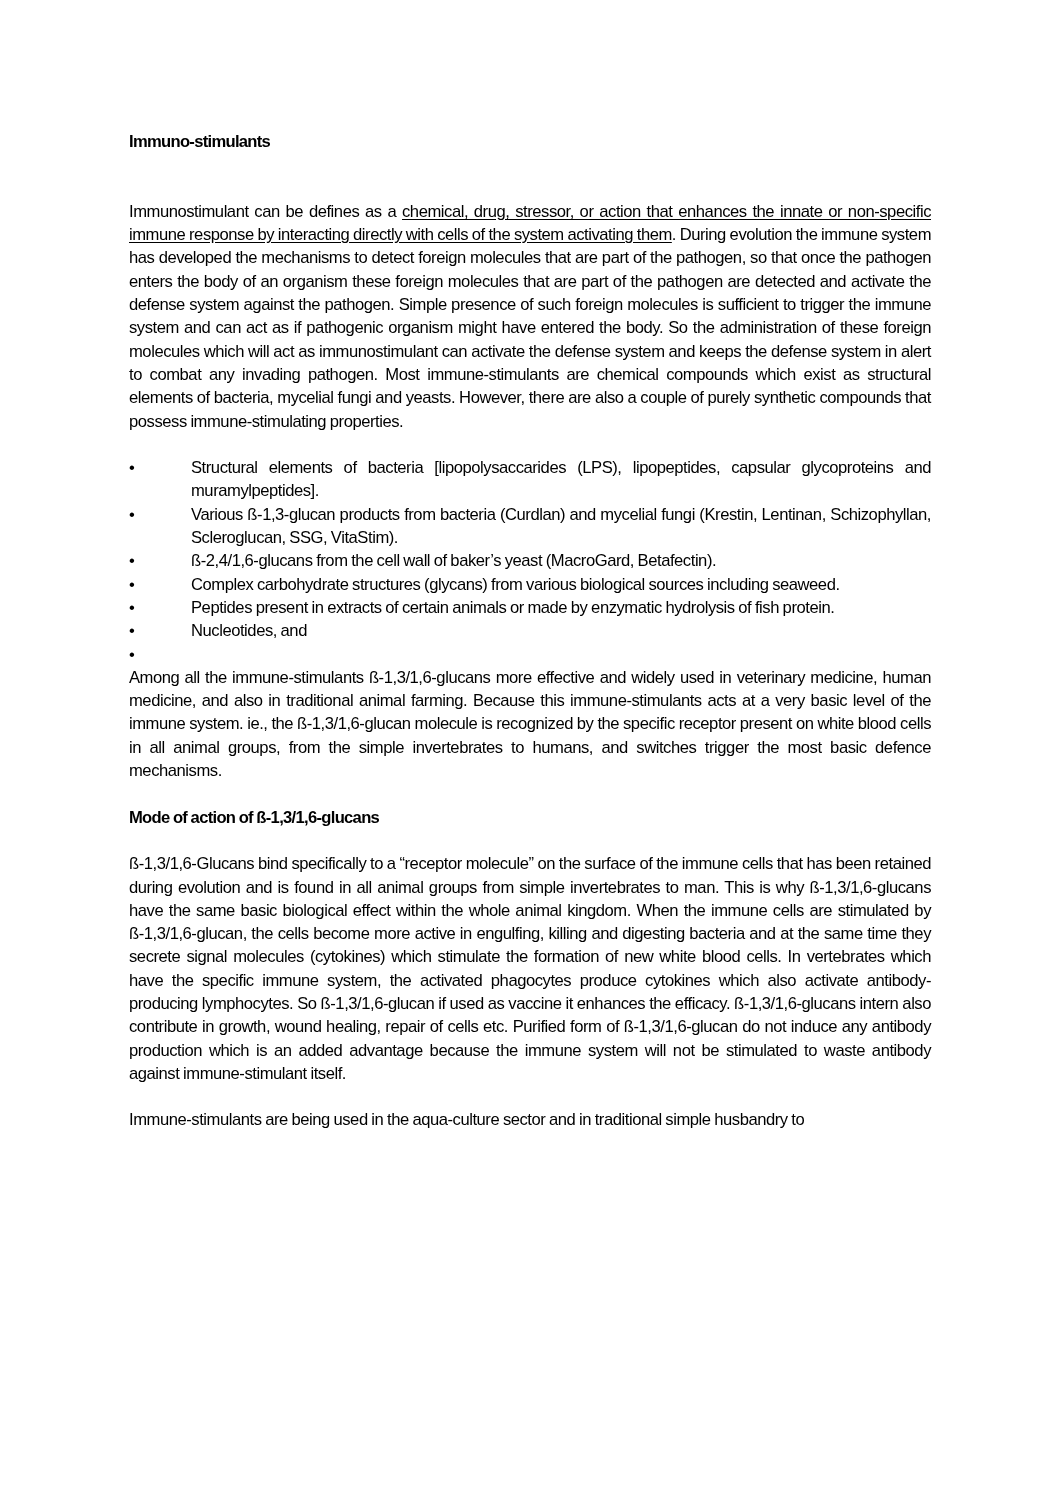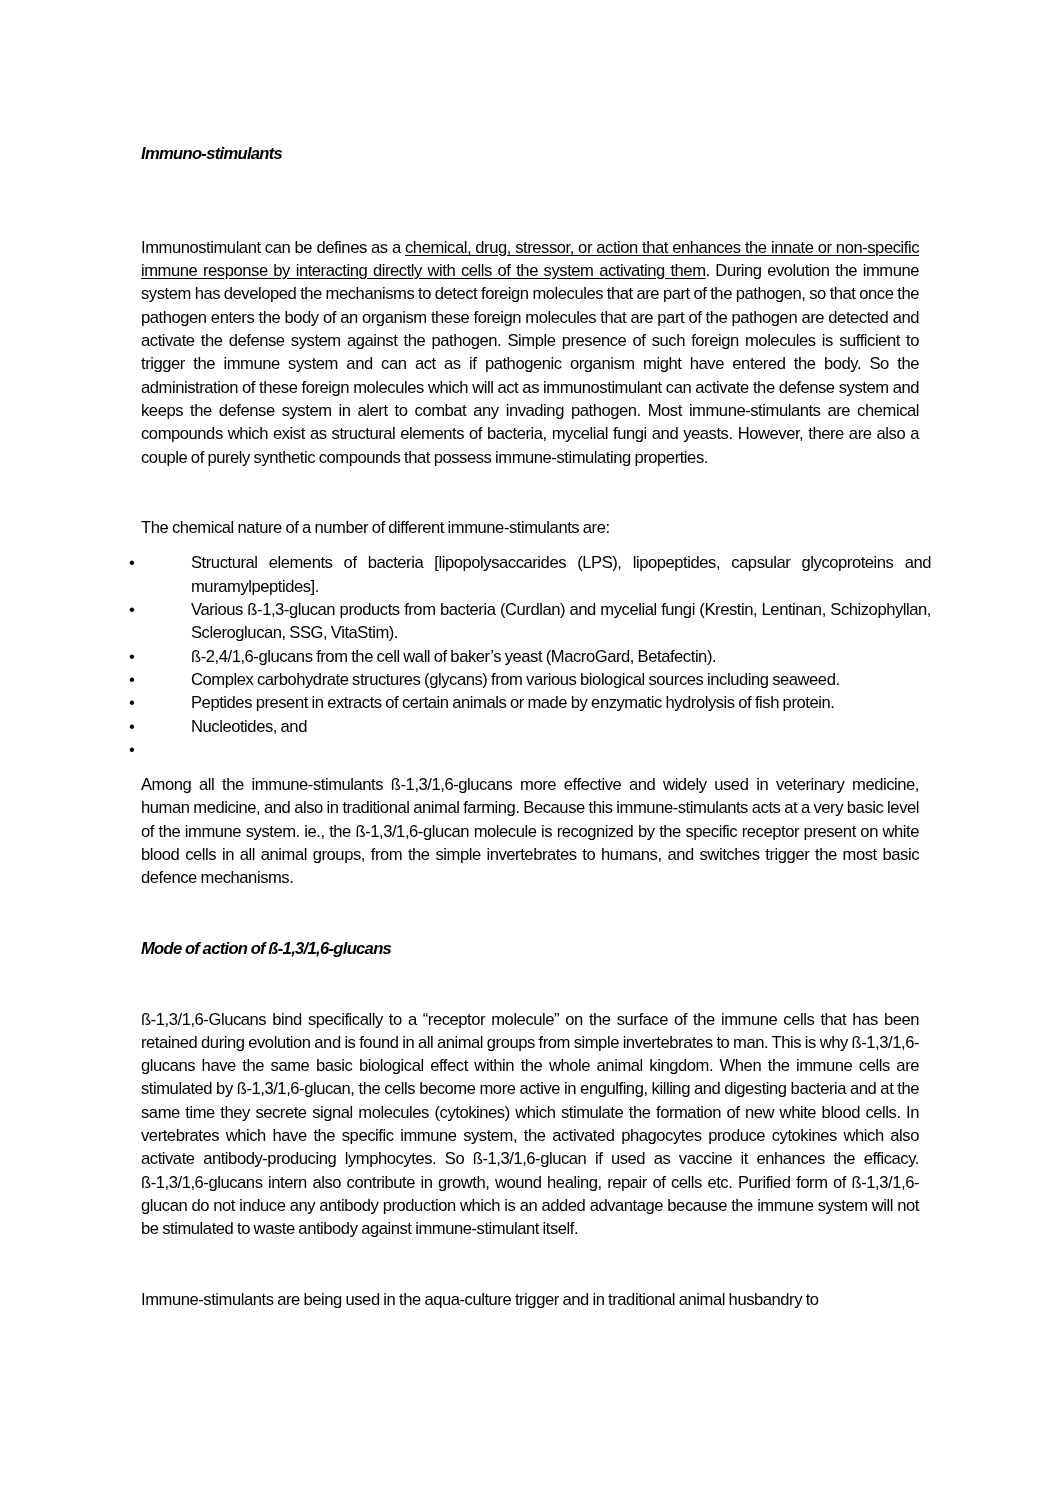--- a/index.html
+++ b/index.html
@@ -1,22 +1,22 @@
 <!DOCTYPE html>
 <html><head>
 <meta charset="utf-8">
 <style>
   html, body { margin: 0; padding: 0; background: #ffffff; }
   body { width: 1058px; height: 1497px; position: relative; overflow: hidden;
          font-family: "Liberation Sans", sans-serif; color: #000; }
   .page { position: absolute; left: 0; top: 0; width: 1058px; height: 1497px; background: #fff; }
   .content { position: absolute; left: 129px; top: 130px; width: 802px;
              font-size: 16.6px; line-height: 23.3px; letter-spacing: -0.45px; word-spacing: -0.5px; }
-  .h { font-weight: bold; margin: 12px; letter-spacing: -0.7px; font-style: italic; }
-  p { margin: 12px; text-align: justify; }
+  .h { font-weight: bold; margin: 0; letter-spacing: -0.7px; }
+  p { margin: 0; text-align: justify; }
   .gap { height: 23.3px; }
   u { text-decoration: underline; text-underline-offset: 2px; }
   ul.bullets { list-style: none; margin: 0; padding: 0; }
   ul.bullets li { position: relative; text-align: justify; }
   ul.bullets li .dot { position: absolute; left: 0; top: 0; }
   ul.bullets li.hang { padding-left: 62px; }
   ul.bullets li.wrap { text-indent: 62px; }
   ul.bullets li.wrap .dot { text-indent: 0; }
 </style>
 </head>
@@ -26,36 +26,35 @@
   <div class="content">
 
     <p class="h">Immuno-stimulants</p>
     <div class="gap"></div>
 
     <div class="gap"></div>
 
     <p><span>Immunostimulant can be defines as a </span><u>chemical, drug, stressor, or action that enhances the innate or non-specific immune response by interacting directly with cells of the system activating them</u><span>. During evolution the immune system has developed the mechanisms to detect foreign molecules that are part of the pathogen, so that once the pathogen enters the body of an organism these foreign molecules that are part of the pathogen are detected and activate the defense system against the pathogen. Simple presence of such foreign molecules is sufficient to trigger the immune system and can act as if pathogenic organism might have entered the body. So the administration of these foreign molecules which will act as immunostimulant can activate the defense system and keeps the defense system in alert to combat any invading pathogen. Most immune-stimulants are chemical compounds which exist as structural elements of bacteria, mycelial fungi and yeasts. However, there are also a couple of purely synthetic compounds that possess immune-stimulating properties.</span></p>
     <div class="gap"></div>
 
-    <p>The chemical nature of a number of different immune-stimulants are:</p>
     <ul class="bullets">
       <li class="hang"><span class="dot">•</span><span>Structural elements of bacteria [lipopolysaccarides (LPS), lipopeptides, capsular glycoproteins and muramylpeptides].</span></li>
       <li class="hang"><span class="dot">•</span><span>Various ß-1,3-glucan products from bacteria (Curdlan) and mycelial fungi (Krestin, Lentinan, Schizophyllan, Scleroglucan, SSG, VitaStim).</span></li>
       <li class="hang"><span class="dot">•</span><span>ß-2,4/1,6-glucans from the cell wall of baker’s yeast (MacroGard, Betafectin).</span></li>
       <li class="wrap"><span class="dot">•</span><span>Complex carbohydrate structures (glycans) from various biological sources including seaweed.</span></li>
       <li class="wrap"><span class="dot">•</span><span>Peptides present in extracts of certain animals or made by enzymatic hydrolysis of fish protein.</span></li>
       <li class="hang"><span class="dot">•</span><span>Nucleotides, and</span></li>
       <li class="hang"><span class="dot">•</span></li>
     </ul>
     <div class="gap"></div>
 
     <p>Among all the immune-stimulants ß-1,3/1,6-glucans more effective and widely used in veterinary medicine, human medicine, and also in traditional animal farming. Because this immune-stimulants acts at a very basic level of the immune system. ie., the ß-1,3/1,6-glucan molecule is recognized by the specific receptor present on white blood cells in all animal groups, from the simple invertebrates to humans, and switches trigger the most basic defence mechanisms.</p>
     <div class="gap"></div>
 
     <p class="h">Mode of action of ß-1,3/1,6-glucans</p>
     <div class="gap"></div>
 
     <p>ß-1,3/1,6-Glucans bind specifically to a “receptor molecule” on the surface of the immune cells that has been retained during evolution and is found in all animal groups from simple invertebrates to man. This is why ß-1,3/1,6-glucans have the same basic biological effect within the whole animal kingdom. When the immune cells are stimulated by ß-1,3/1,6-glucan, the cells become more active in engulfing, killing and digesting bacteria and at the same time they secrete signal molecules (cytokines) which stimulate the formation of new white blood cells. In vertebrates which have the specific immune system, the activated phagocytes produce cytokines which also activate antibody-producing lymphocytes. So ß-1,3/1,6-glucan if used as vaccine it enhances the efficacy. ß-1,3/1,6-glucans intern also contribute in growth, wound healing, repair of cells etc. Purified form of ß-1,3/1,6-glucan do not induce any antibody production which is an added advantage because the immune system will not be stimulated to waste antibody against immune-stimulant itself.</p>
     <div class="gap"></div>
 
-    <p style="text-align:left">Immune-stimulants are being used in the aqua-culture trigger and in traditional animal husbandry to</p>
+    <p style="text-align:left">Immune-stimulants are being used in the aqua-culture sector and in traditional simple husbandry to</p>
   </div>
 </div>
 
 </body></html>

